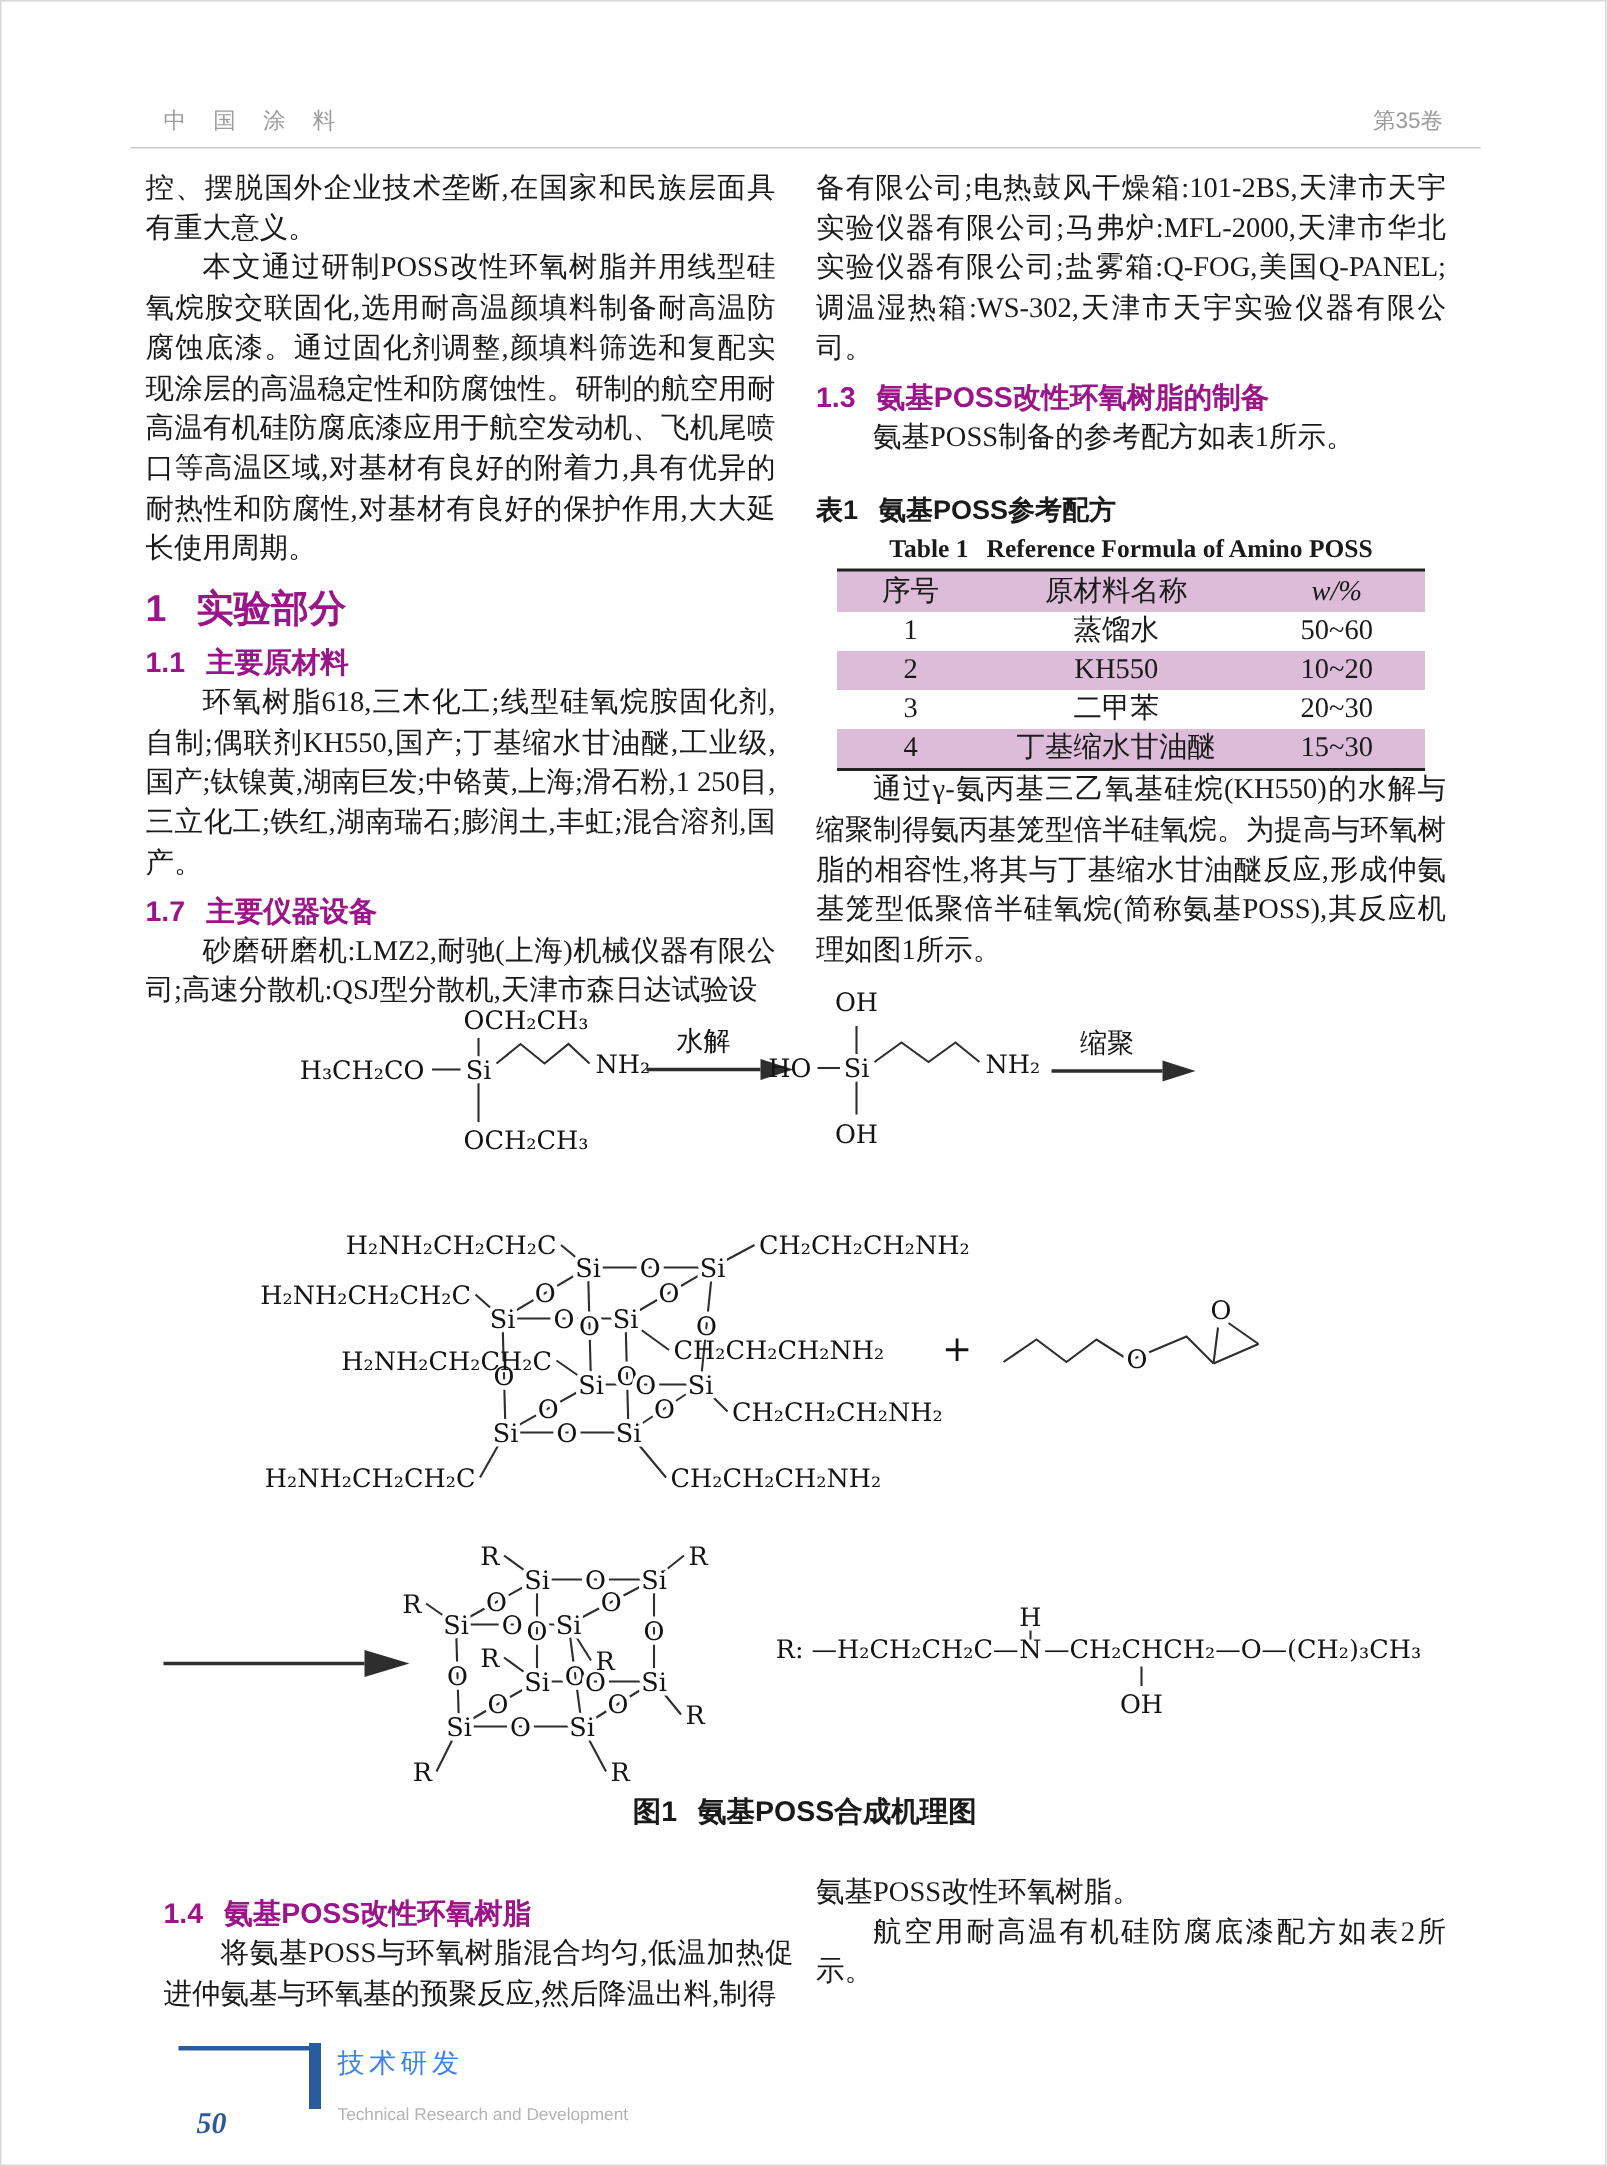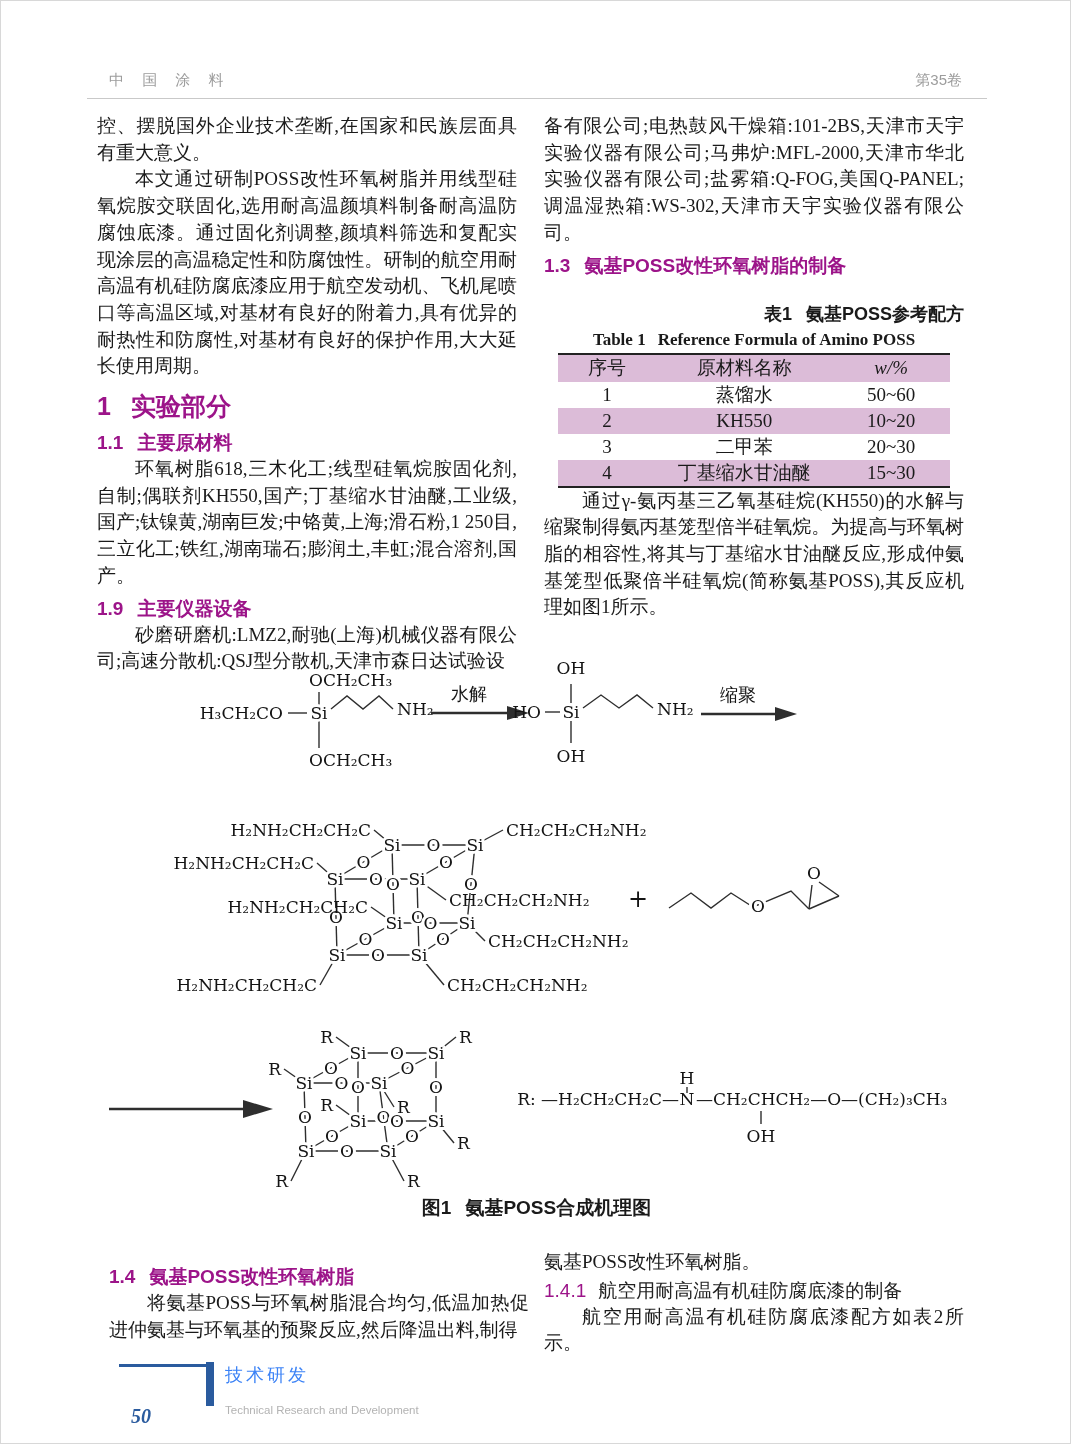--- a/index.html
+++ b/index.html
@@ -28,21 +28,21 @@
     font-size:25px;line-height:30px;margin:11px 0 9px 0;}
   .h1 .hnum{margin-right:20px;}
   .h2{font-family:"Liberation Sans",sans-serif;font-weight:bold;color:var(--accent);
     font-size:19px;line-height:26px;margin-top:6px;}
   .h2 .hnum{margin-right:14px;}
   .h3{font-family:"Liberation Sans",sans-serif;font-size:19px;line-height:26px;margin-top:2px;color:#222;}
   .h3 .hnum{color:var(--accent);margin-right:12px;}
   
   .tablewrap{margin-top:22px;}
   .tbl-title-cn{font-family:"Liberation Sans",sans-serif;font-weight:bold;font-size:18px;
-    line-height:26px;text-align:right;}
+    line-height:26px;text-align:left;}
   .tbl-title-cn .tsp{margin-right:14px;}
   .tbl-title-en{font-family:"Liberation Serif",serif;font-weight:bold;font-size:17px;
     line-height:26px;text-align:center;}
   .tbl-title-en .tsp{margin-right:12px;}
   table.t1{border-collapse:collapse;width:392px;margin:0 auto;border-top:2px solid #222;
     border-bottom:2px solid #222;font-size:19px;}
   table.t1 th,table.t1 td{font-weight:normal;text-align:center;height:26px;padding:0;line-height:26px;}
   table.t1 thead th{background:var(--pink);height:27px;}
   table.t1 tbody tr:nth-child(even) td{background:var(--pink);}
   th.ital,td.num{font-family:"Liberation Serif",serif;}
@@ -87,30 +87,31 @@
     <p>控、摆脱国外企业技术垄断,在国家和民族层面具有重大意义。</p>
     <p class="ind">本文通过研制POSS改性环氧树脂并用线型硅氧烷胺交联固化,选用耐高温颜填料制备耐高温防腐蚀底漆。通过固化剂调整,颜填料筛选和复配实现涂层的高温稳定性和防腐蚀性。研制的航空用耐高温有机硅防腐底漆应用于航空发动机、飞机尾喷口等高温区域,对基材有良好的附着力,具有优异的耐热性和防腐性,对基材有良好的保护作用,大大延长使用周期。</p>
     <div class="h1">
       <span class="hnum">1</span><span>实验部分</span>
     </div>
     <div class="h2">
       <span class="hnum">1.1</span><span>主要原材料</span>
     </div>
     <p class="ind">环氧树脂618,三木化工;线型硅氧烷胺固化剂,自制;偶联剂KH550,国产;丁基缩水甘油醚,工业级,国产;钛镍黄,湖南巨发;中铬黄,上海;滑石粉,1 250目,三立化工;铁红,湖南瑞石;膨润土,丰虹;混合溶剂,国产。</p>
     <div class="h2">
-      <span class="hnum">1.9</span><span>主要仪器设备</span>
+      <span class="hnum">1.7</span><span>主要仪器设备</span>
     </div>
     <p class="ind">砂磨研磨机:LMZ2,耐驰(上海)机械仪器有限公司;高速分散机:QSJ型分散机,天津市森日达试验设</p>
   </div>
 
   <div class="col" style="left:543px;top:112px;">
     <p>备有限公司;电热鼓风干燥箱:101-2BS,天津市天宇实验仪器有限公司;马弗炉:MFL-2000,天津市华北实验仪器有限公司;盐雾箱:Q-FOG,美国Q-PANEL;调温湿热箱:WS-302,天津市天宇实验仪器有限公司。</p>
     <div class="h2">
       <span class="hnum">1.3</span><span>氨基POSS改性环氧树脂的制备</span>
     </div>
+    <p class="ind">氨基POSS制备的参考配方如表1所示。</p>
 
     <div class="tablewrap">
       <div class="tbl-title-cn">
         <span class="tsp">表1</span><span>氨基POSS参考配方</span>
       </div>
       <div class="tbl-title-en">
         <span class="tsp">Table 1</span><span>Reference Formula of Amino POSS</span>
       </div>
       <table class="t1">
         <colgroup>
@@ -298,23 +299,20 @@
 
   <div class="col" style="left:108px;top:1248px;">
     <div class="h2" style="margin-top:15px;">
       <span class="hnum">1.4</span><span>氨基POSS改性环氧树脂</span>
     </div>
     <p class="ind">将氨基POSS与环氧树脂混合均匀,低温加热促进仲氨基与环氧基的预聚反应,然后降温出料,制得</p>
   </div>
 
   <div class="col" style="left:543px;top:1248px;">
     <p>氨基POSS改性环氧树脂。</p>
-    <div class="h3">
-      <span class="hnum">1.4.1</span><span>航空用耐高温有机硅防腐底漆的制备</span>
-    </div>
     <p class="ind">航空用耐高温有机硅防腐底漆配方如表2所示。</p>
   </div>
 
   <div class="ft-line"></div>
   <div class="ft-bar"></div>
   <div class="ft-num">50</div>
   <div class="ft-cn">技术研发</div>
   <div class="ft-en">Technical Research and Development</div>
 
 </div>

